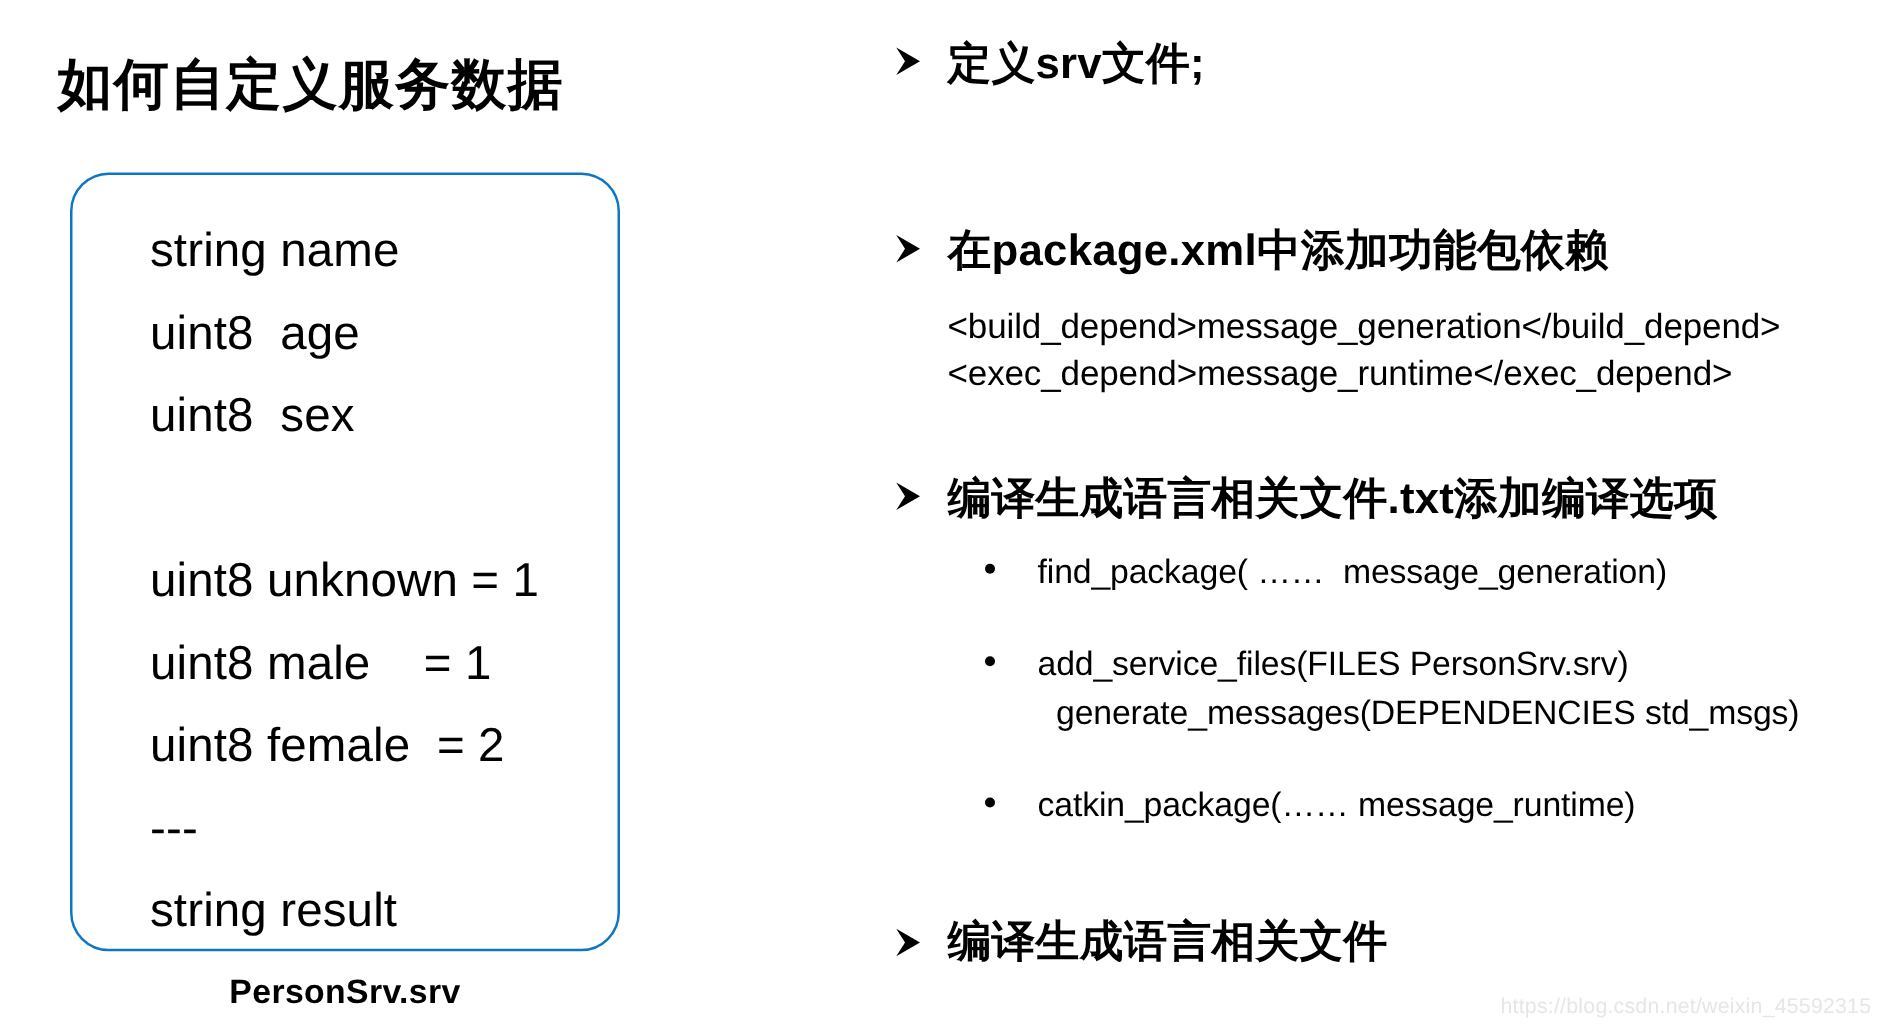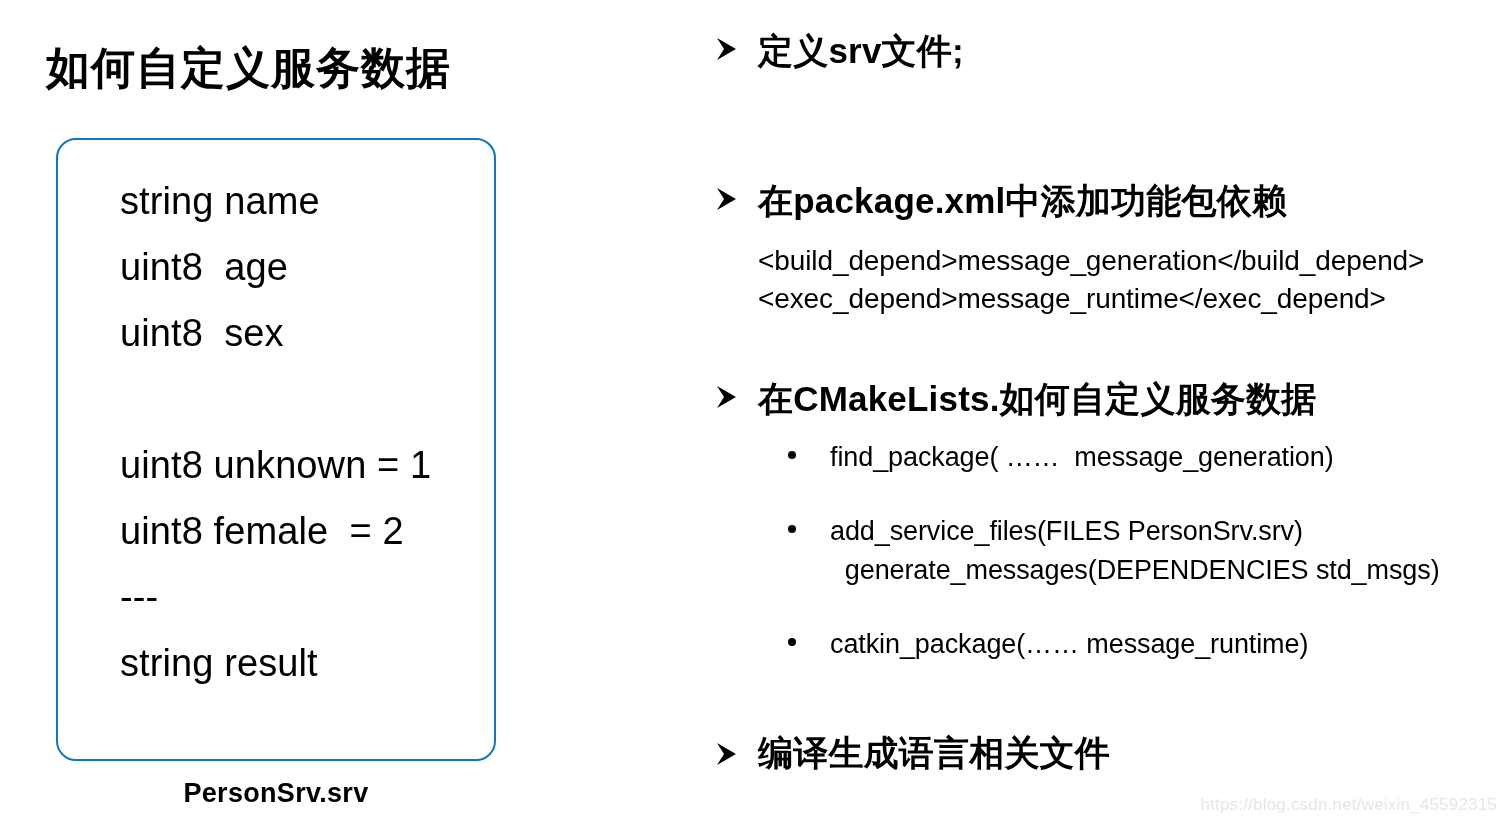--- a/index.html
+++ b/index.html
@@ -39,21 +39,21 @@
   }
 
   #srv-box {
     position: absolute;
     left: 56px;
     top: 122px;
     width: 440px;
     height: 623px;
     box-sizing: border-box;
     border: 2.4px solid #0f76c4;
-    border-radius: 20px;
+    border-radius: 31px;
     background: #ffffff;
   }
 
   #srv-code {
     position: absolute;
     left: 62px;
     top: 28px;
     right: 10px;
   }
 
@@ -172,20 +172,21 @@
 
   <div id="page-title">如何自定义服务数据</div>
 
   <div id="srv-box">
     <div id="srv-code">
       <div class="code-line">string name</div>
       <div class="code-line">uint8  age</div>
       <div class="code-line">uint8  sex</div>
       <div class="code-line blank">&nbsp;</div>
       <div class="code-line">uint8 unknown = 1</div>
+      <div class="code-line">uint8 male    = 1</div>
       <div class="code-line">uint8 female  = 2</div>
       <div class="code-line">---</div>
       <div class="code-line">string result</div>
     </div>
   </div>
 
   <div id="srv-caption">PersonSrv.srv</div>
 </div>
 
 <div id="right-column">
@@ -209,21 +210,21 @@
   </div>
   <div class="xml-block" style="top: 242px;">&lt;build_depend&gt;message_generation&lt;/build_depend&gt;</div>
   <div class="xml-block" style="top: 280px;">&lt;exec_depend&gt;message_runtime&lt;/exec_depend&gt;</div>
 
   <div class="topic" style="top: 378px;">
     <span class="arrow-bullet">
       <svg width="30" height="30" viewBox="0 0 30 30" aria-hidden="true">
         <path d="M5 4 L24 15 L5 26 L12 15 Z" fill="#000000"></path>
       </svg>
     </span>
-    <span class="topic-label">在CMakeLists.如何自定义服务数据</span>
+    <span class="topic-label">编译生成语言相关文件.txt添加编译选项</span>
   </div>
 
   <div class="sub-item" style="top: 438px;">
     <span class="dot-bullet"><span class="dot"></span></span>
     <span class="sub-text">find_package( ……  message_generation)</span>
   </div>
 
   <div class="sub-item" style="top: 512px;">
     <span class="dot-bullet"><span class="dot"></span></span>
     <span class="sub-text">add_service_files(FILES PersonSrv.srv)

